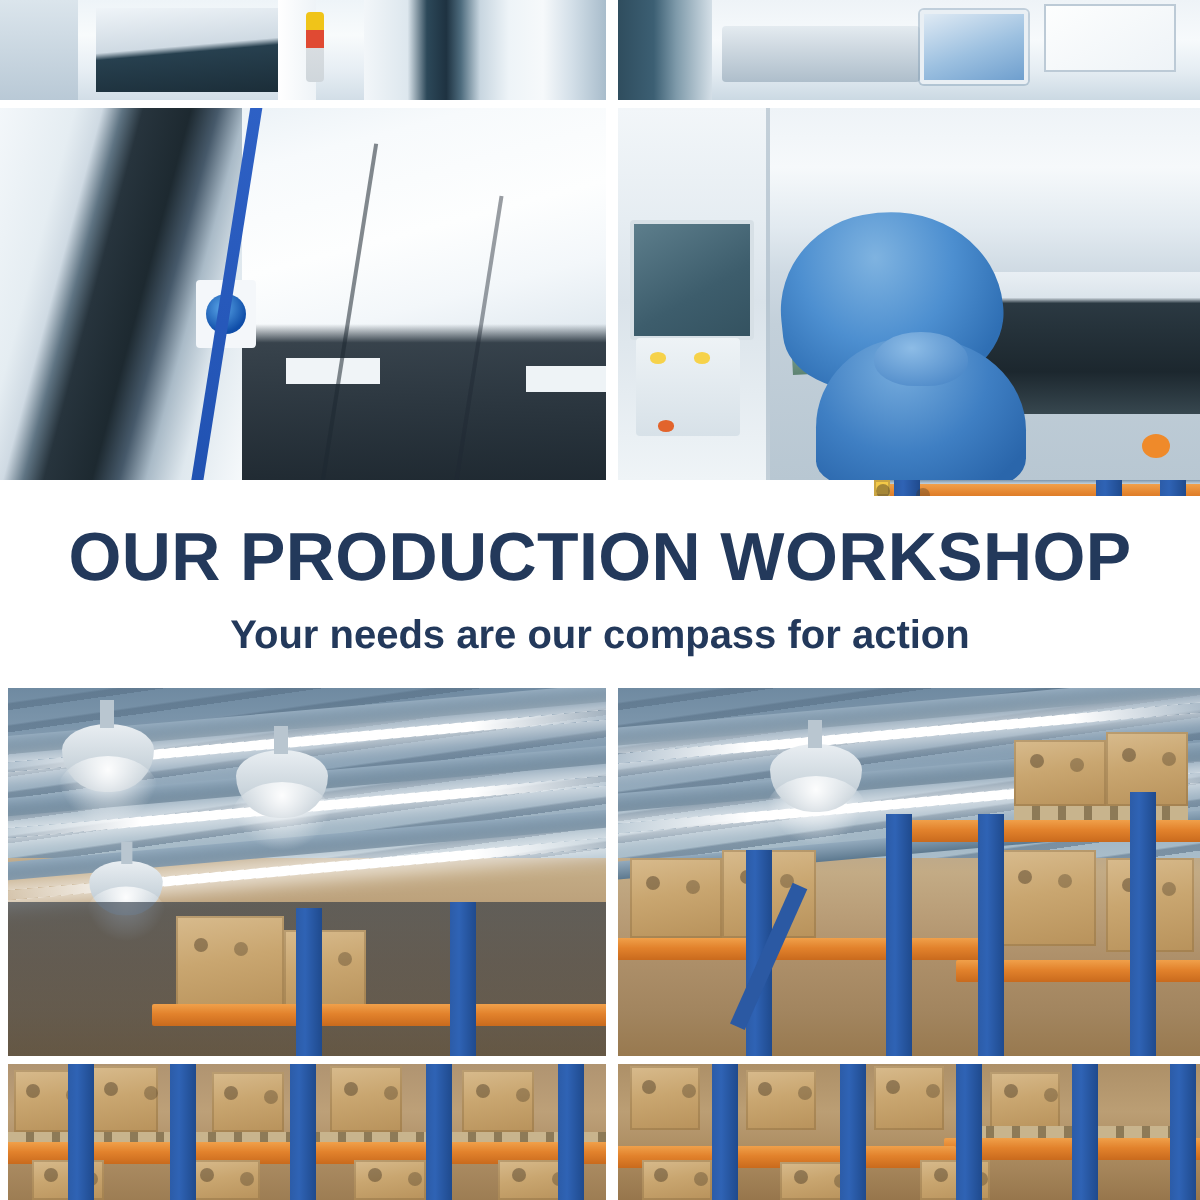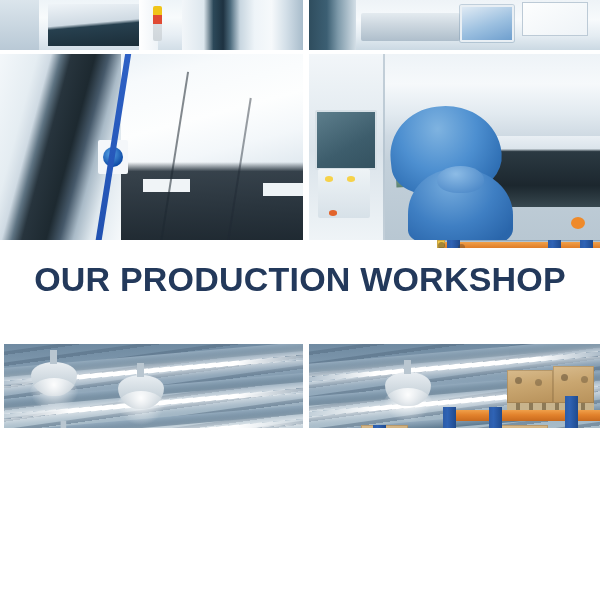--- a/index.html
+++ b/index.html
@@ -11,21 +11,21 @@
     width: 600px;
     height: 600px;
     overflow: hidden;
     font-family: "Liberation Sans", sans-serif;
     position: relative;
   }
 
   .page {
     position: relative;
     width: 600px;
-    height: 428px;
+    height: 600px;
     background: #ffffff;
     overflow: hidden;
   }
 
   
   .collage {
     position: absolute;
     left: 0;
     width: 600px;
     background: #ffffff;
@@ -513,20 +513,21 @@
         <div class="wh-box" style="left:0; top:0; width:5%; height:100%; background:#f3c948;"></div>
       </div>
     </div>
 
     <div class="seam" style="left:303px; top:0; width:6px; height:248px;"></div>
     <div class="seam" style="left:0; top:50px; width:600px; height:4px;"></div>
   </div>
 
   <div class="caption">
     <h1 class="headline">OUR PRODUCTION WORKSHOP</h1>
+    <p class="subline">Your needs are our compass for action</p>
   </div>
 
   <div class="collage band-bottom">
 
     <div class="cell" style="left:4px; top:0px; width:299px; height:184px;">
       <div class="scene-warehouse">
         <div class="wh-ceiling"></div>
         <div class="wh-beam" style="top:6%;"></div>
         <div class="wh-strip" style="top:13%;"></div>
         <div class="wh-beam" style="top:23%;"></div>

